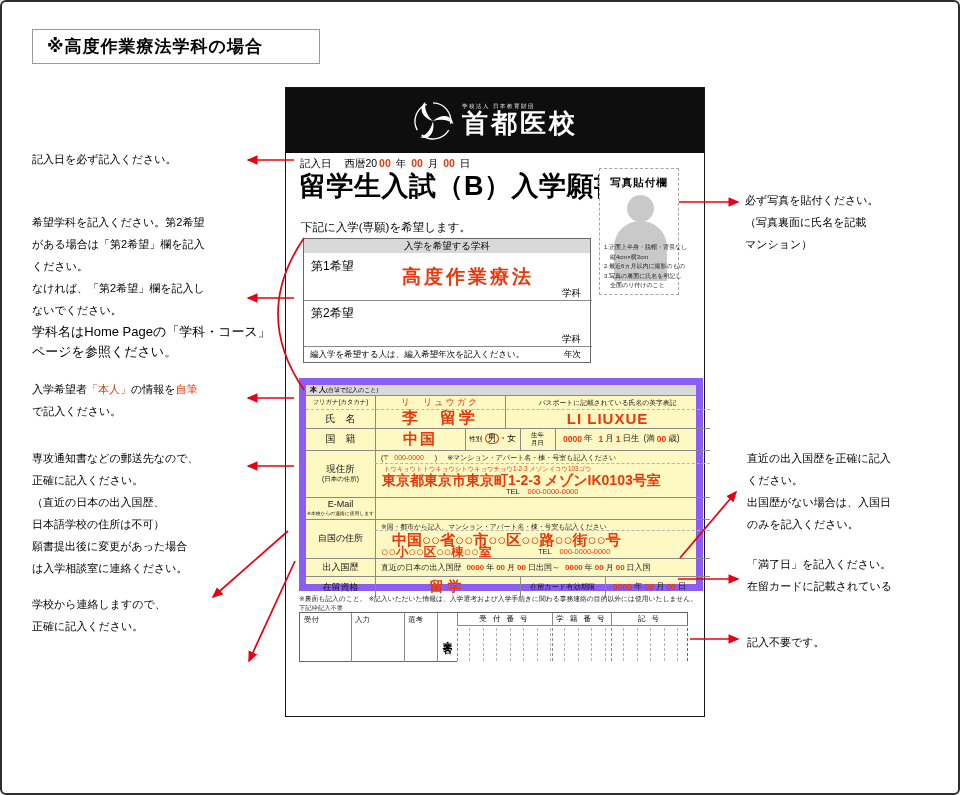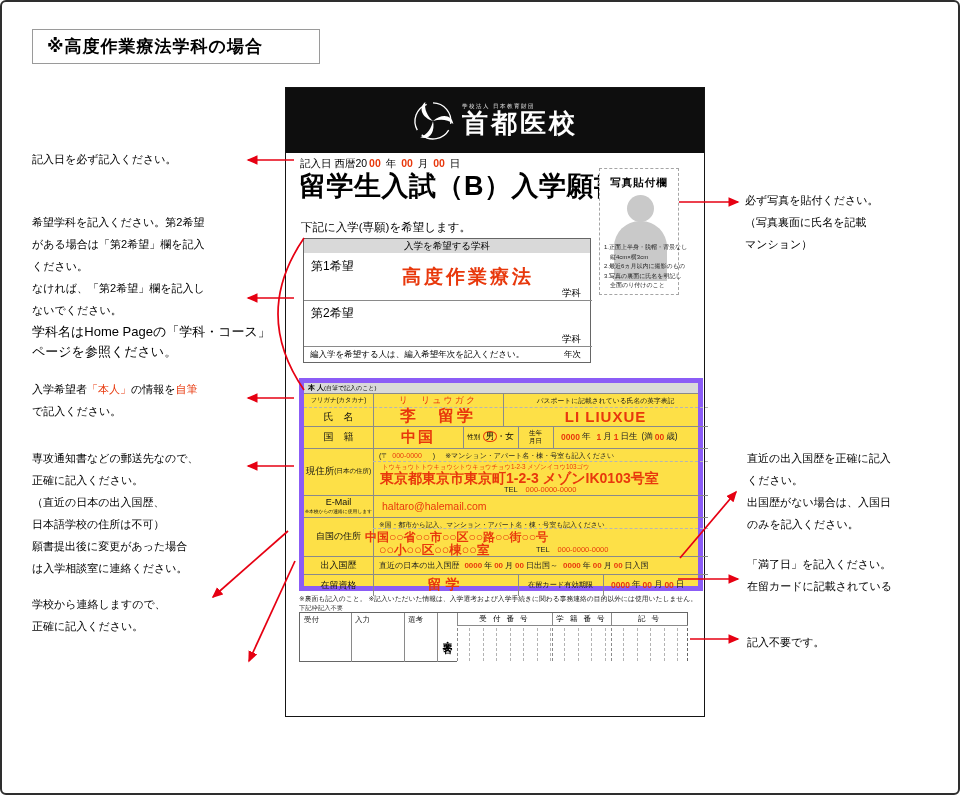--- a/index.html
+++ b/index.html
@@ -35,21 +35,21 @@
   .dl{position:absolute;height:0;border-top:1px dashed #b5b5b5}
   .cell{position:absolute;display:flex;align-items:center;justify-content:center;text-align:center}
   
   .dept{position:absolute;left:17px;top:150px;width:288px;height:125px;border:1px solid #666;background:#fff}
   .dept-h{position:absolute;left:0;top:0;width:100%;height:14px;background:var(--gray);display:flex;align-items:center;justify-content:center;font-size:9.5px}
   .dept-lb{position:absolute;font-size:12px}
   .dept-val{position:absolute;left:40px;top:14px;width:248px;height:47px;display:flex;align-items:center;justify-content:center;font-size:19px;font-weight:700;letter-spacing:3px;color:var(--red)}
   .dept-unit{position:absolute;right:9px;font-size:9.5px}
   .dept-tr{position:absolute;left:0;top:107px;width:100%;height:18px;display:flex;align-items:center;font-size:8.5px;padding:0 9px 0 6px;justify-content:space-between}
   
-  .person{position:absolute;left:13px;top:290px;width:404px;height:213px;border:5px solid #8b5cf6;background:#fde047}
+  .person{position:absolute;left:13px;top:290px;width:404px;height:213px;border:7px solid #8b5cf6;background:#fef9c3}
   .p-h{position:absolute;left:0;top:0;width:100%;height:11px;background:var(--gray);display:flex;align-items:center;padding-left:4px;font-size:7px;border-bottom:1px solid var(--line)}
   .lab{color:#111}
   .big-red{color:var(--red);font-weight:700}
   .seg .n{color:var(--red);font-weight:700;margin:0 2px}
   .seg .u{color:#222}
   .circ{display:inline-block;border:1.2px solid var(--red);border-radius:50%;padding:0 1.5px;line-height:1.1}
   .note-7{font-size:6.8px;color:#222}
   
   .office{position:absolute;left:13px;top:524px;width:389px;height:50px;border:1px solid #666;background:#fff}
   .off-lab{position:absolute;top:2px;font-size:7.5px;color:#222}
@@ -82,21 +82,21 @@
         </g>
       </svg>
       <div class="brand-txt">
         <span class="brand-corp">学校法人 日本教育財団</span>
         <span class="brand-school">首都医校</span>
       </div>
     </div>
 
     <div class="filldate">
       <span>記入日</span>
-      <span style="">西暦20</span><span class="n">00</span>
+      <span style="margin-left:10px">西暦20</span><span class="n">00</span>
       <span>年</span>
       <span class="n">00</span>
       <span>月</span>
       <span class="n">00</span>
       <span>日</span>
     </div>
 
     <div class="form-title">留学生入試（B）入学願書</div>
     <div class="form-sub">下記に入学(専願)を希望します。</div>
 
@@ -172,21 +172,21 @@
           <span class="u">年</span>
         <span class="n" style="margin-left:6px">1</span>
           <span class="u">月</span>
         <span class="n">1</span>
           <span class="u">日生</span>
         <span class="u" style="margin-left:4px">(満</span>
         <span class="n">00</span>
         <span class="u">歳)</span>
       </div>
 
-      <div class="cell lab" style="left:0;top:65px;width:69px;height:47px;flex-direction:row;line-height:1.3">
+      <div class="cell lab" style="left:0;top:65px;width:69px;height:47px;flex-direction:column;line-height:1.3">
         <span style="font-size:9.5px">現住所</span>
         <span style="font-size:6.5px">(日本の住所)</span>
       </div>
       <div class="dl" style="left:69px;top:78px;width:335px"></div>
       <div class="abs seg" style="left:75px;top:68px;font-size:7px;white-space:nowrap">
         <span class="u">(〒</span>
         <span class="n" style="font-weight:400">000-0000</span>
         <span class="u">　)</span>
         <span class="u" style="margin-left:8px">※マンション・アパート名・棟・号室も記入ください</span>
       </div>
@@ -194,26 +194,25 @@
       <div class="abs big-red" style="left:76px;top:87px;font-size:14px;white-space:nowrap">東京都東京市東京町1-2-3 メゾンIK0103号室</div>
       <div class="abs seg" style="left:200px;top:102px;font-size:7.5px">
         <span class="u">TEL</span>
         <span class="n" style="font-weight:400;margin-left:6px">000-0000-0000</span>
       </div>
 
       <div class="cell lab" style="left:0;top:112px;width:69px;height:22px;flex-direction:column;line-height:1.25">
         <span style="font-size:9px">E-Mail</span>
         <span style="font-size:4.8px">※本校からの連絡に使用します</span>
       </div>
-      <div class="cell red" style="left:69px;top:112px;width:335px;height:22px;font-size:10.5px;justify-content:flex-start;padding-left:9px">haltaro@halemail.com</div>
 
       <div class="cell lab" style="left:0;top:134px;width:69px;height:39px;font-size:9px">自国の住所</div>
       <div class="dl" style="left:69px;top:145px;width:335px"></div>
       <div class="abs note-7" style="left:75px;top:136.5px;white-space:nowrap">※国・都市から記入、マンション・アパート名・棟・号室も記入ください</div>
-      <div class="abs big-red" style="left:61px;top:146px;font-size:12px;white-space:nowrap">中国○○省○○市○○区○○路○○街○○号</div>
+      <div class="abs big-red" style="left:86px;top:146px;font-size:15px;white-space:nowrap">中国○○省○○市○○区○○路○○街○○号</div>
       <div class="abs big-red" style="left:75px;top:159px;font-size:12.5px;white-space:nowrap">○○小○○区○○棟○○室</div>
       <div class="abs seg" style="left:232px;top:162px;font-size:7.5px">
         <span class="u">TEL</span>
         <span class="n" style="font-weight:400;margin-left:6px">000-0000-0000</span>
       </div>
 
       <div class="cell lab" style="left:0;top:173px;width:69px;height:18px;font-size:9px">出入国歴</div>
       <div class="cell seg" style="left:69px;top:173px;width:335px;height:18px;font-size:8px;justify-content:flex-start;padding-left:6px;white-space:nowrap">
         <span class="u">直近の日本の出入国歴</span>
         <span class="n" style="margin-left:5px">0000</span>

